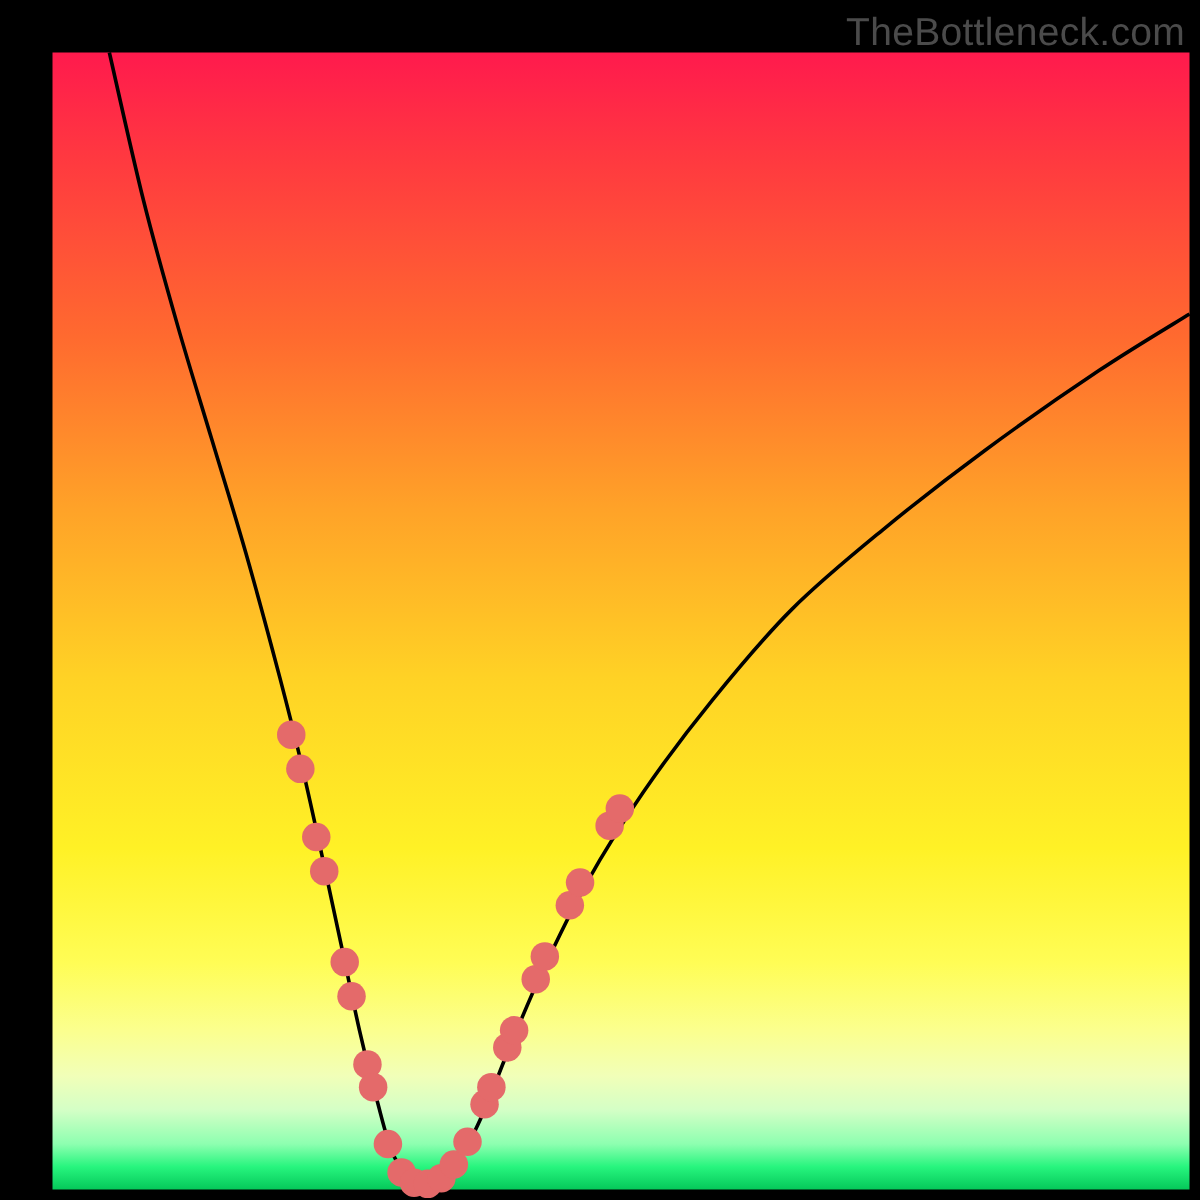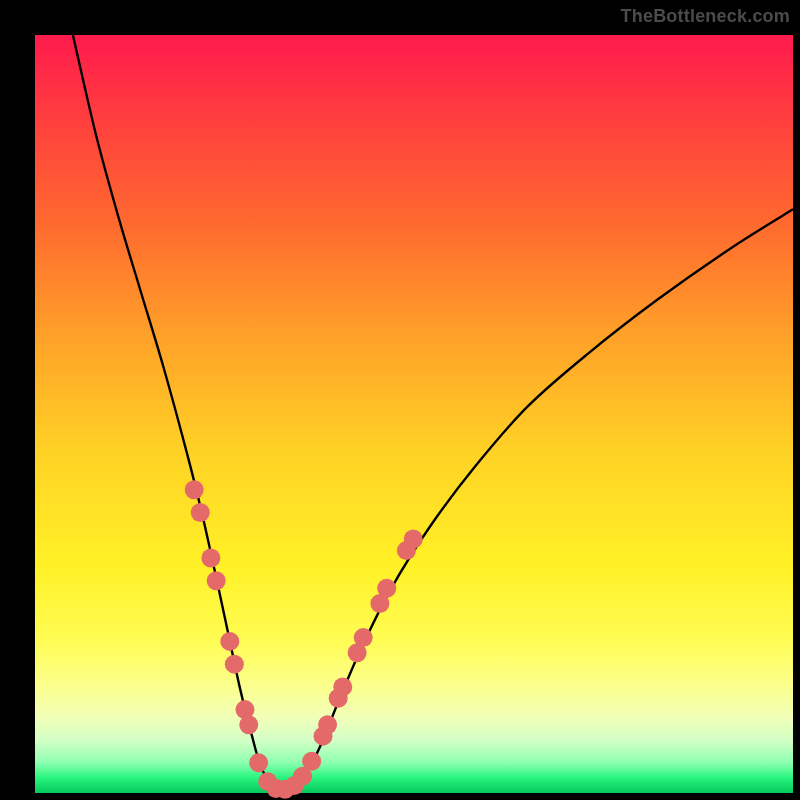--- a/index.html
+++ b/index.html
@@ -40,22 +40,22 @@
       #8dffb0 96%,
       #27f57e 98%,
       #05c85a 100%
     );
   }
   .attribution {
     position: absolute;
     top: 6px;
     right: 10px;
     color: #4b4b4b;
-    font-size: 18px;
-    font-weight: 700;
+    font-size: 26px;
+    font-weight: 400;
     letter-spacing: 0.2px;
   }
   svg.curve {
     position: absolute;
     left: 0;
     top: 0;
     width: 758px;
     height: 758px;
     overflow: visible;
   }

